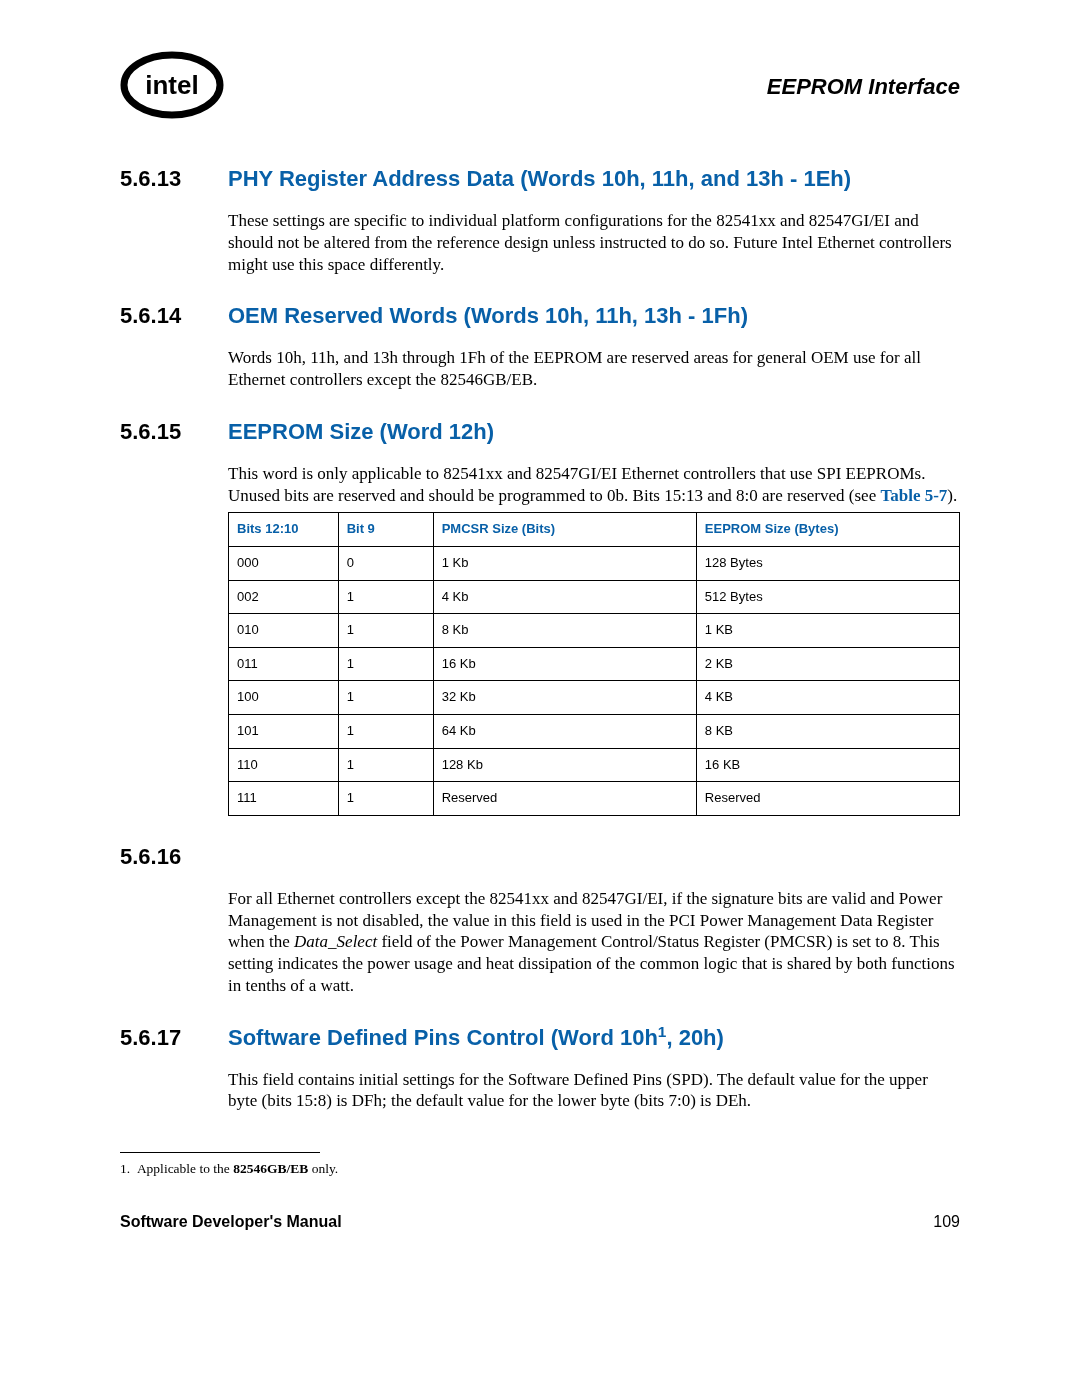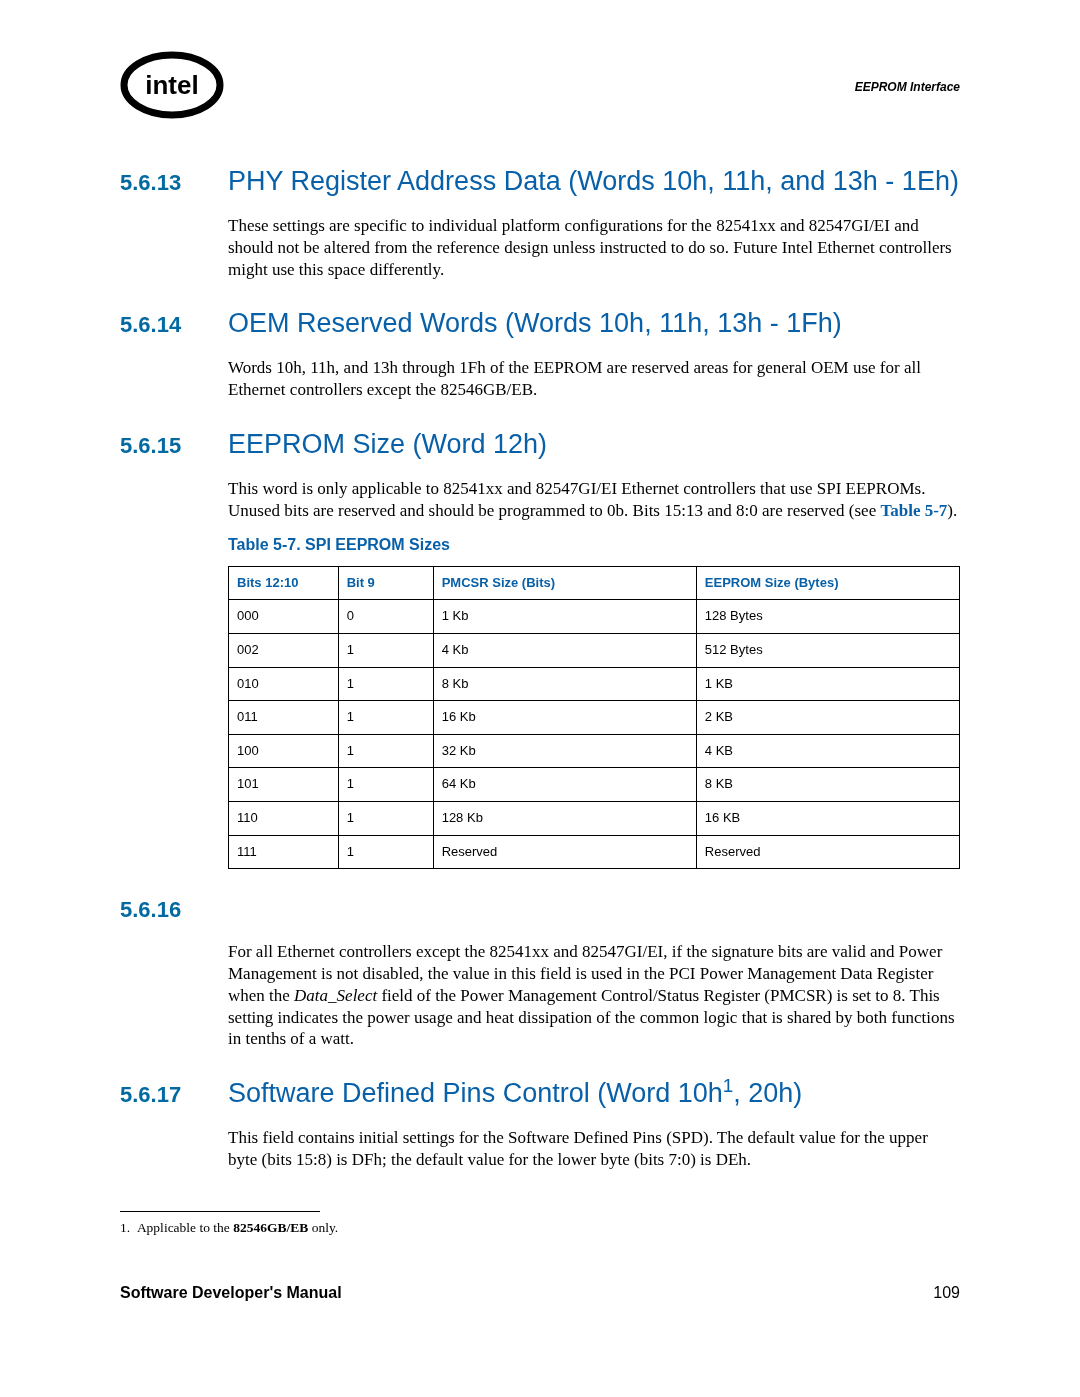--- a/index.html
+++ b/index.html
@@ -19,41 +19,41 @@
       justify-content: space-between;
       align-items: center;
       margin-bottom: 42px;
       text-align: right;
     }
     .logo { width: 104px; height: 70px; }
     .hdr-title {
       font-family: Arial, Helvetica, sans-serif;
       font-weight: bold;
       font-style: italic;
-      font-size: 12px;
+      font-size: 22px;
     }
     .section { margin-bottom: 28px; }
     .sec-head {
       display: flex;
       align-items: baseline;
       margin-bottom: 18px;
     }
     .sec-num {
       font-family: Arial, Helvetica, sans-serif;
       font-weight: bold;
-      color: #0369a1;
+      color: #000000;
       font-size: 22px;
       width: 108px;
       flex: 0 0 108px;
     }
     .sec-title {
       font-family: Arial, Helvetica, sans-serif;
-      font-weight: normal;
+      font-weight: bold;
       color: #0860A8;
-      font-size: 27px;
+      font-size: 22px;
     }
     .body {
       margin-left: 108px;
       font-size: 17px;
       line-height: 1.28;
     }
     .body p { margin-bottom: 6px; }
     .body b { font-weight: normal; }
     .bluelink { color: #0860A8; font-weight: bold; }
     .tbl-caption {
@@ -86,21 +86,21 @@
     col.c4 { width: 36%; }
     .footnote-rule {
       border: none;
       border-top: 1px solid #000;
       width: 200px;
       margin: 40px 0 8px 0;
     }
     .footnote {
       font-size: 13.5px;
       line-height: 1.2;
-      margin-bottom: 48px;
+      margin-bottom: 36px;
     }
     .footer {
       display: flex;
       justify-content: space-between;
       font-family: Arial, Helvetica, sans-serif;
       font-size: 16px;
     }
     .footer-left { font-weight: bold; }
     sup { font-size: 0.7em; vertical-align: super; line-height: 0; }
     .it { font-style: italic; }
@@ -146,21 +146,20 @@
 
   <div class="section">
     <div class="sec-head">
       <div class="sec-num">5.6.15</div>
       <div class="sec-title">EEPROM Size (Word 12h)</div>
     </div>
     <div class="body">
       <p>
         <span>This word is only applicable to </span><b>82541xx</b><span> and </span><b>82547GI/EI</b><span> Ethernet controllers that use SPI EEPROMs. Unused bits are reserved and should be programmed to 0b. Bits 15:13 and 8:0 are reserved (see </span><span class="bluelink">Table 5-7</span><span>).</span>
       </p>
-      <div class="tbl-caption">Table 5-7. SPI EEPROM Sizes</div>
       <table>
         <colgroup>
             <col class="c1">
             <col class="c2">
             <col class="c3">
             <col class="c4">
           </colgroup>
         <thead>
           <tr>
             <th>Bits 12:10</th>

